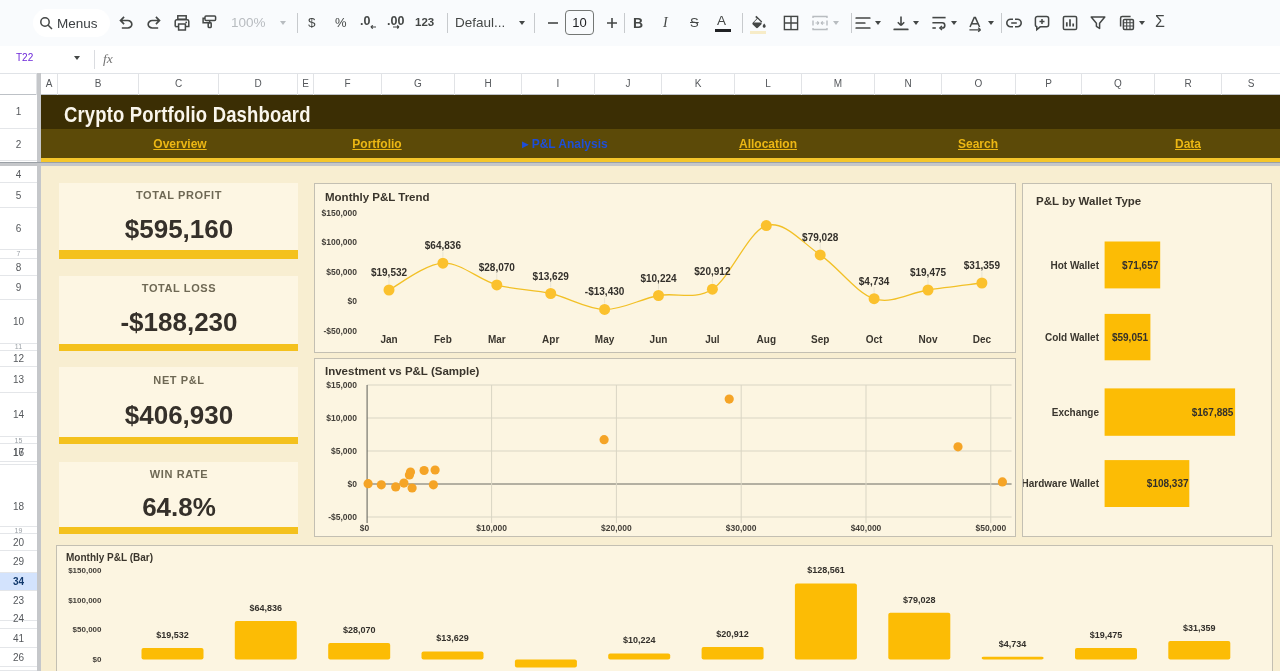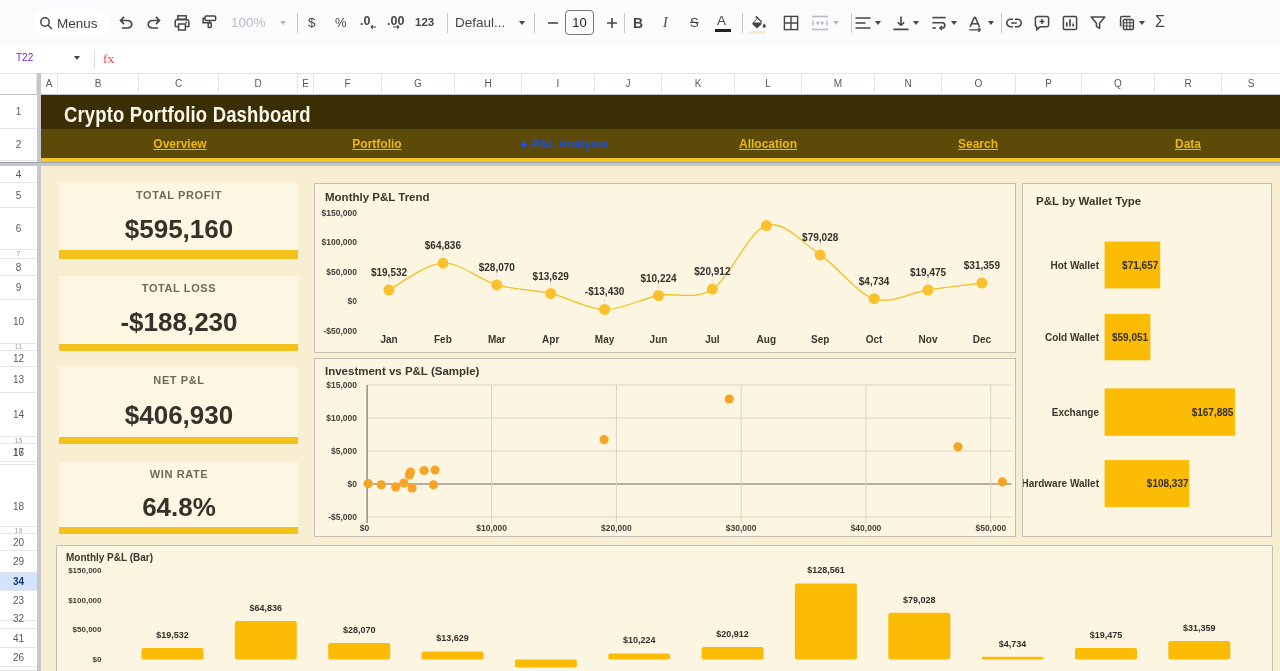--- a/index.html
+++ b/index.html
@@ -135,21 +135,21 @@
     <path d="M3.6 13.6V5.2a1.6 1.6 0 0 1 1.6-1.6h8.4" fill="none" stroke="#444746" stroke-width="1.5"></path>
     <rect x="6.4" y="6.4" width="10" height="10" rx="1.2" fill="none" stroke="#444746" stroke-width="1.5"></rect>
     <path d="M6.4 9.7h10M9.7 6.4v10M13 6.4v10M6.4 13h10" stroke="#444746" stroke-width="1.1"></path>
   </svg>
 <div class="car" style="left:1139px"></div>
 <div class="tb" style="left:1155px;top:13px;font-size:16px;font-weight:500">Σ</div>
 <div class="a" style="left:0;top:46px;width:1280px;height:26.5px;background:#fff"></div>
 <div class="a" style="left:16px;top:52px;font-size:10px;color:#6d28d9">T22</div>
 <div class="car" style="left:74px;top:56px;border-top-width:4px"></div>
 <div class="a" style="left:94px;top:50px;width:1px;height:19px;background:#dadce0"></div>
-<div class="a" style="left:103px;top:51px;font-size:13.5px;color:#ef4444;font-family:'Liberation Serif',serif">fx</div>
+<div class="a" style="left:103px;top:51px;font-size:13.5px;color:#737373;font-style:italic;font-family:'Liberation Serif',serif">fx</div>
 <div class="a" style="left:0;top:72.5px;width:1280px;height:22px;background:#fff;border-top:1px solid #e0e3e7;border-bottom:1px solid #bdc1c6"></div>
 <div class="a" style="left:0;top:72.5px;width:37px;height:22px;border-right:1px solid #e1e3e6"></div>
 <div class="colL" style="left:41px;top:72.5px;width:17px">A</div>
 <div class="colL" style="left:58px;top:72.5px;width:81px">B</div>
 <div class="colL" style="left:139px;top:72.5px;width:80px">C</div>
 <div class="colL" style="left:219px;top:72.5px;width:79px">D</div>
 <div class="colL" style="left:298px;top:72.5px;width:16px">E</div>
 <div class="colL" style="left:314px;top:72.5px;width:68px">F</div>
 <div class="colL" style="left:382px;top:72.5px;width:73px">G</div>
 <div class="colL" style="left:455px;top:72.5px;width:67px">H</div>
@@ -181,21 +181,21 @@
 <div class="rowN" style="top:393px;height:44px;line-height:44px">14</div>
 <div class="rowN" style="top:437px;height:7px;line-height:7px;font-size:7px;color:#9aa0a6">15</div>
 <div class="rowN" style="top:444px;height:18px;line-height:18px">16</div>
 <div class="rowN" style="top:440px;height:25px;line-height:25px">17</div>
 <div class="rowN" style="top:487px;height:40px;line-height:40px">18</div>
 <div class="rowN" style="top:527px;height:7px;line-height:7px;font-size:7px;color:#9aa0a6">19</div>
 <div class="rowN" style="top:534px;height:17px;line-height:17px">20</div>
 <div class="rowN" style="top:551px;height:22px;line-height:22px">29</div>
 <div class="rowN" style="top:573px;height:18px;line-height:18px;background:#d3e3fd;color:#123a6d;font-weight:bold">34</div>
 <div class="rowN" style="top:591px;height:30px;line-height:19px">23</div>
-<div class="rowN" style="top:610px;height:18.5px;line-height:18.5px">32</div>
+<div class="rowN" style="top:610px;height:18.5px;line-height:18.5px">24</div>
 <div class="rowN" style="top:628.5px;height:19.0px;line-height:19.0px">41</div>
 <div class="rowN" style="top:647.5px;height:19.5px;line-height:19.5px">26</div>
 <div class="rowN" style="top:667px;height:4px;line-height:4px;font-size:7px;color:#9aa0a6"></div>
 <div class="a" style="left:0;top:162px;width:1280px;height:3.5px;background:#c5c7ca;border-top:1px solid #9aa0a6"></div>
 <div class="a" style="left:40.5px;top:165.5px;width:1239.5px;height:505.5px;background:#f8eed1"></div>
 <div class="a" style="left:40.5px;top:94.5px;width:1239.5px;height:34.8px;background:#3b2e04"></div>
 <div class="a" style="left:40.5px;top:129.3px;width:1239.5px;height:29.1px;background:#5c4a08"></div>
 <div class="a" style="left:40.5px;top:158.4px;width:1239.5px;height:4.1px;background:#f5c62b"></div>
 <div class="a" style="left:64px;top:102px;font-size:22px;font-weight:bold;color:#faf6ec;letter-spacing:.2px;transform:scaleX(.84);transform-origin:0 50%">Crypto Portfolio Dashboard</div>
 <div class="nav" style="left:120px;width:120px">Overview</div>

